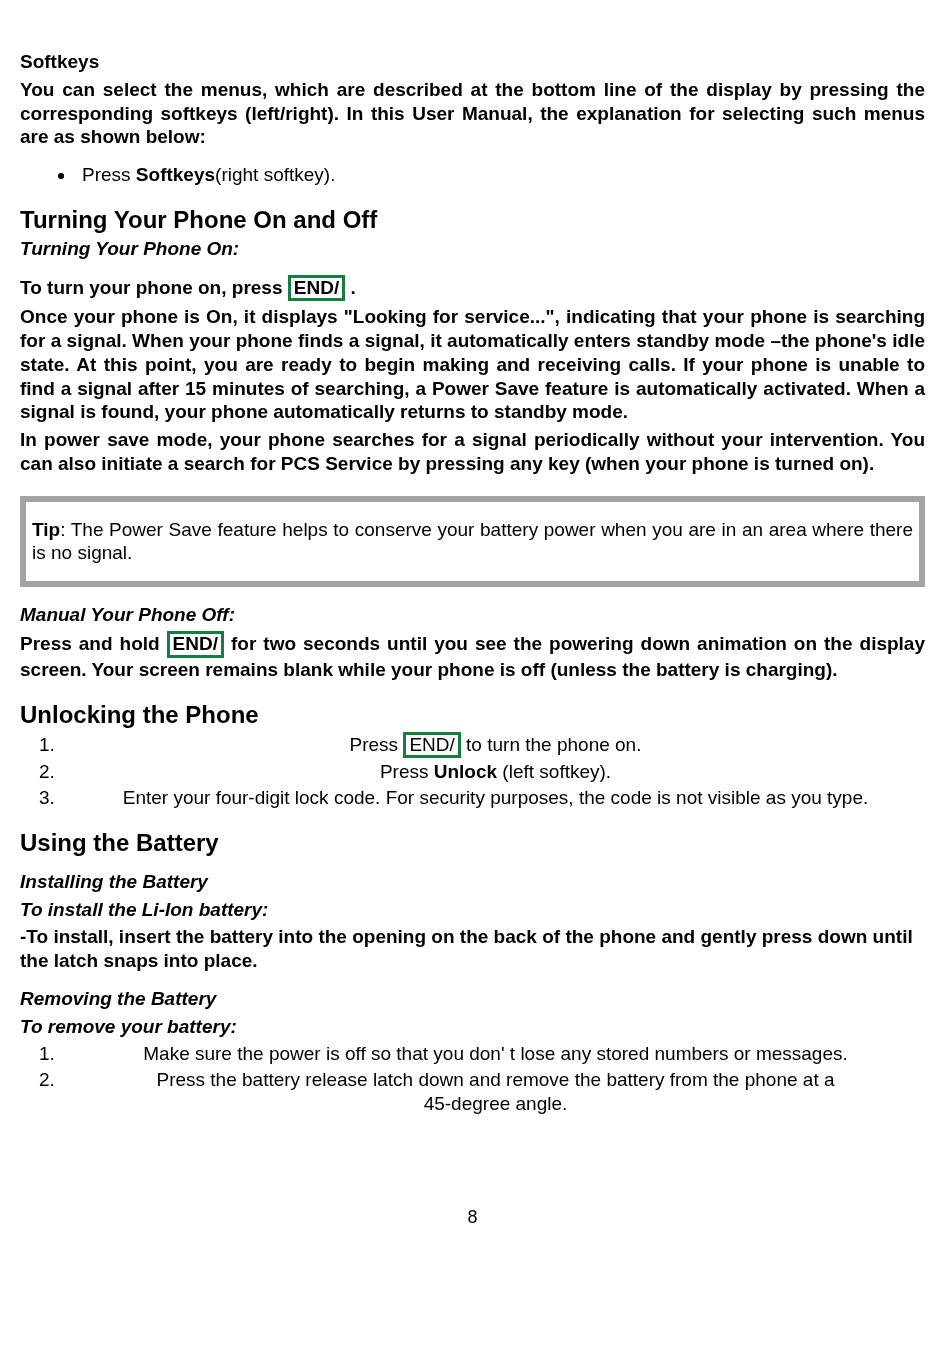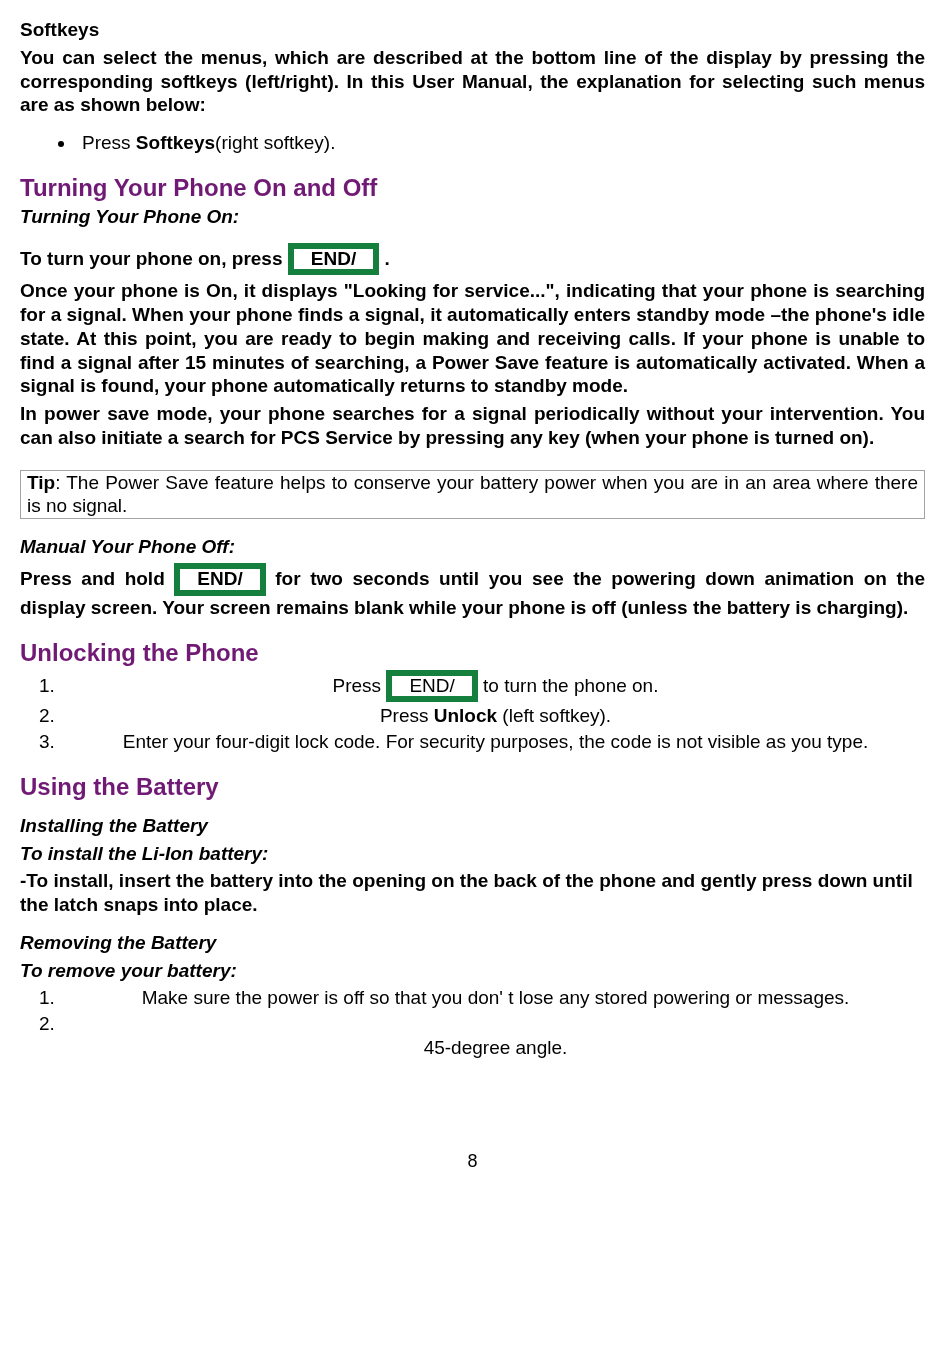--- a/index.html
+++ b/index.html
@@ -5,24 +5,24 @@
   body {
     font-family: Arial, Helvetica, sans-serif;
     font-size: 19px;
     line-height: 1.25;
     color: #000;
     margin: 0;
     padding: 18px 20px 40px 20px;
     width: 945px;
     box-sizing: border-box;
   }
-  .bold { font-weight: bold; }
+  .bold { font-weight: bold; margin-top: 32px; }
   .justify { text-align: justify; }
   .section-title {
-    color: #701a75;
+    color: #000000;
     font-weight: bold;
     font-size: 24px;
     margin-top: 18px;
     margin-bottom: 2px;
   }
   .subheading {
     font-weight: bold;
     margin-top: 0;
     margin-bottom: 4px;
     font-style: italic;
@@ -35,28 +35,28 @@
     padding-left: 56px;
   }
   ul.bullet li { padding-left: 6px; margin-bottom: 2px; }
   ol.numlist {
     margin: 0;
     padding-left: 40px;
     text-align: center;
   }
   ol.numlist li { padding-left: 6px; margin-bottom: 2px; }
   .boxed-key {
-    border: 6px solid #15803d;
-    padding: 0 17px;
+    border: 3px solid #15803d;
+    padding: 0 3px;
     display: inline-block;
     line-height: 1.1;
   }
   .tip-box {
-    border: 1px solid #a3a3a3;
-    padding: 0 6px;
+    border: 6px solid #a3a3a3;
+    padding: 16px 6px;
     margin: 6px 0;
   }
   .page-number {
     text-align: center;
     margin-top: 90px;
     font-size: 18px;
   }
 </style>
 </head>
 <body>
@@ -101,20 +101,20 @@
 
 <div class="section-title">Using the Battery</div>
 <div class="spacer-sm"></div>
 <p class="subheading">Installing the Battery</p>
 <p class="subheading">To install the Li-Ion battery:</p>
 <p>-To install, insert the battery into the opening on the back of the phone and gently press down until the latch snaps into place.</p>
 <div class="spacer-sm"></div>
 <p class="subheading">Removing the Battery</p>
 <p class="subheading">To remove your battery:</p>
 <ol class="numlist">
-  <li>Make sure the power is off so that you don' t lose any stored powering or messages.</li>
+  <li>Make sure the power is off so that you don' t lose any stored numbers or messages.</li>
   <li>
-    <br>
+    <span>Press the battery release latch down and remove the battery from the phone at a</span><br>
     <span>45-degree angle.</span>
   </li>
 </ol>
 
 <div class="page-number">8</div>
 
 </body></html>

